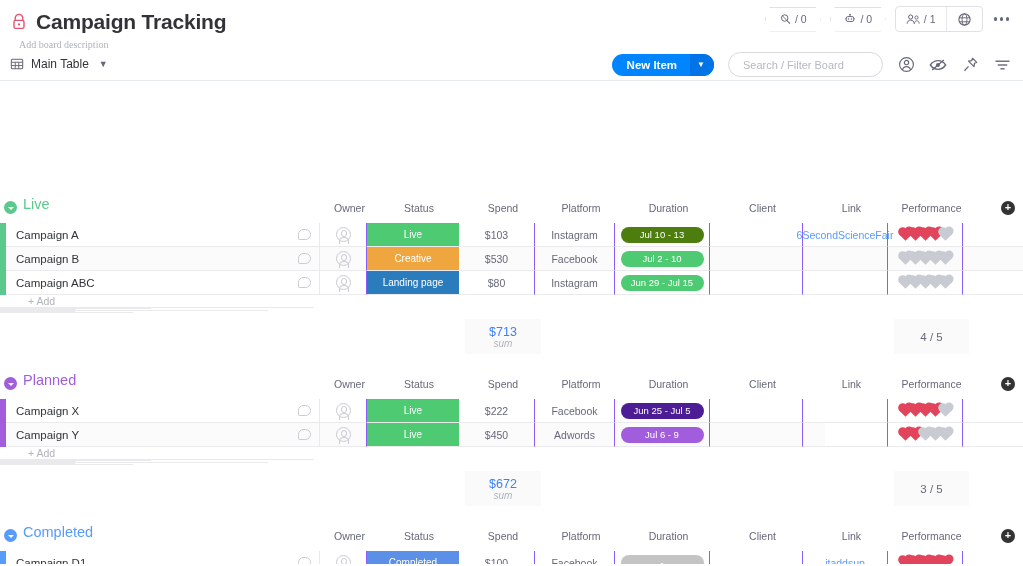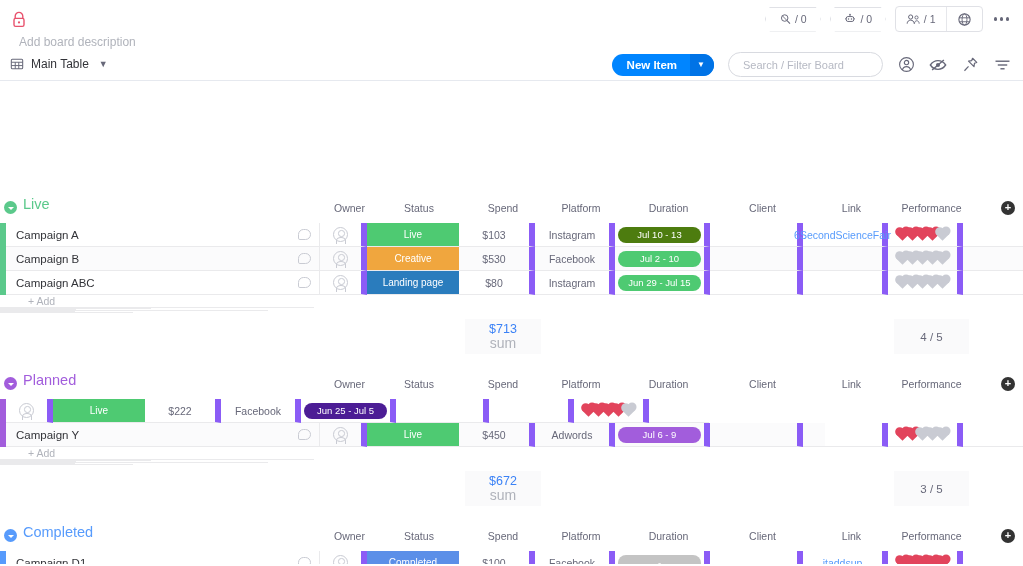--- a/index.html
+++ b/index.html
@@ -9,21 +9,21 @@
     font-family: "Liberation Sans", sans-serif;
     color: #323338;
     overflow: hidden;
   }
 
   
   .board-header { position: relative; padding: 10px 16px 0 10px; height: 48px; }
   .title-row { display: flex; align-items: center; gap: 8px; }
   .lock-icon { width: 18px; height: 20px; flex: none; }
   .board-title { font-size: 21px; font-weight: bold; letter-spacing: -0.2px; color: #323338; line-height: 24px; }
-  .board-desc { font-size: 12px; color: #b0b3bb; margin-top: 5px; margin-left: 9px; }
+  .board-desc { font-size: 10px; color: #b0b3bb; margin-top: 5px; margin-left: 9px; font-family: Liberation Serif, serif; }
 
   .header-right { position: absolute; right: 12px; top: 6px; display: flex; align-items: center; gap: 9px; }
   .hex-pill {
     display: flex; align-items: center; justify-content: center; gap: 2px;
     height: 25px; padding: 0 9px; font-size: 10.5px; color: #676879;
     border: 1px solid #e0e1e6;
     clip-path: polygon(9% 0, 91% 0, 100% 50%, 91% 100%, 9% 100%, 0 50%);
     background: #fff; min-width: 56px;
   }
   .hex-pill svg { margin-right: 1px; }
@@ -76,21 +76,21 @@
   .row.alt { background: #fbfbfc; }
   .row .colorbar { width: 6px; flex: none; }
   .row .namecell {
     flex: none; width: 314px; display: flex; align-items: center; justify-content: space-between;
     padding: 0 8px 0 10px; font-size: 11.5px; color: #323338;
     border-right: 1px solid #eaeaec; border-bottom: 1px solid #eaeaec; background: inherit;
   }
   .cell {
     flex: none; display: flex; align-items: center; justify-content: center;
     font-size: 10.5px; color: #676879;
-    border-right: 6px solid #8b5cf6; border-bottom: 1px solid #eaeaec;
+    border-right: 1px solid #8b5cf6; border-bottom: 1px solid #eaeaec;
   }
   .cell.owner { width: 47px; }
   .cell.status { width: 92px; color: #fff; font-size: 10px; border-right: none; }
   .cell.spend { width: 76px; }
   .cell.platform { width: 80px; }
   .cell.duration { width: 95px; }
   .cell.client { width: 93px; }
   .cell.link { width: 85px; color: #579bfc; }
   .cell.perf { width: 75px; gap: 1px; }
   .cell.tail { width: 60px; border-right: none; }
@@ -117,35 +117,36 @@
   }
   .addrow .blank { border-bottom: 1px solid #eaeaec; }
   .addrow .tint { background: #fafafb; border-bottom: 1px solid #eaeaec; }
 
   .sumrow { position: relative; height: 35px; }
   .sumcell {
     position: absolute; top: 0; height: 35px; background: #fafafb;
     display: flex; flex-direction: column; align-items: center; justify-content: center;
   }
   .sumcell .v { font-size: 12.5px; color: #3b82f6; }
-  .sumcell .k { font-size: 14px; color: #b0b3bb; margin-top: -1px; }
+  .sumcell .k { font-size: 10px; color: #b0b3bb; margin-top: -1px; font-style: italic; }
   .sumcell .single { font-size: 11.5px; color: #676879; }
 </style>
 </head>
 <body>
 
 <div class="board-header">
   <div class="title-row">
     <span class="lock-icon">
       <svg width="18" height="20" viewBox="0 0 18 20">
           <path d="M5.2 8.4V6.2a3.8 3.8 0 0 1 7.6 0v2.2" fill="none" stroke="#e8526d" stroke-width="1.4"></path>
           <rect x="4" y="8.4" width="10" height="8" rx="1.6" fill="none" stroke="#e8526d" stroke-width="1.4"></rect>
           <circle cx="9" cy="12.4" r="1.1" fill="#e8526d"></circle>
         </svg>
     </span>
+    <span class="board-title">Campaign Tracking</span>
   </div>
   <div class="board-desc">Add board description</div>
 
   <div class="header-right">
     <div class="hex-pill">
       <svg width="13" height="13" viewBox="0 0 16 16">
           <circle cx="7" cy="6.2" r="4" fill="none" stroke="#676879" stroke-width="1.2"></circle>
           <line x1="10" y1="9.4" x2="13.5" y2="13" stroke="#676879" stroke-width="1.3"></line>
           <line x1="4.2" y1="3.5" x2="9.6" y2="9" stroke="#676879" stroke-width="1.1"></line>
         </svg>
@@ -368,20 +369,24 @@
         <div class="colhdr" style="left:465px;width:76px">Spend</div>
         <div class="colhdr" style="left:541px;width:80px">Platform</div>
         <div class="colhdr" style="left:621px;width:95px">Duration</div>
         <div class="colhdr" style="left:716px;width:93px">Client</div>
         <div class="colhdr" style="left:809px;width:85px">Link</div>
         <div class="colhdr" style="left:894px;width:75px">Performance</div>
         <div class="addcol">+</div>
       </div>
       <div class="row">
         <div class="colorbar" style="background:#a25ddc"></div>
+        <div class="namecell">
+          <span>Campaign X</span>
+          <span class="bubble"></span>
+        </div>
         <div class="cell owner">
           <span class="avatar"></span>
         </div>
         <div class="cell status" style="background:#4eca72">
           <span>Live</span>
         </div>
         <div class="cell spend">$222</div>
         <div class="cell platform">Facebook</div>
         <div class="cell duration">
           <span class="date-pill" style="background:#4c1d95">Jun 25 - Jul 5</span>

